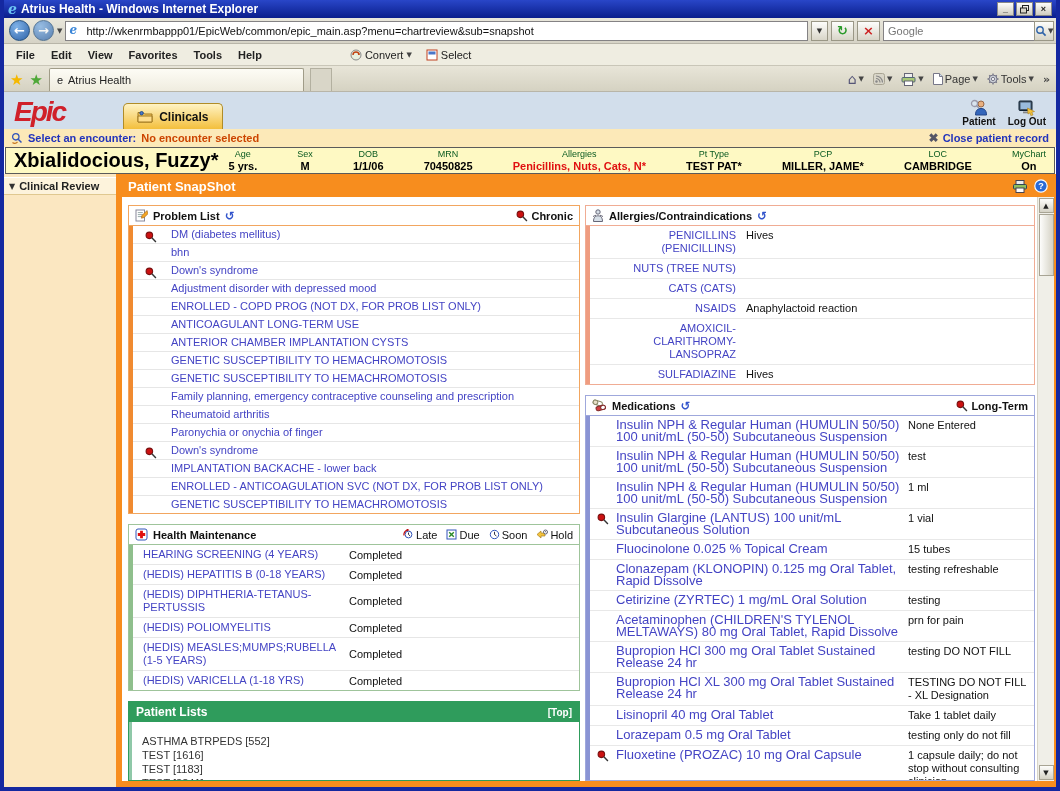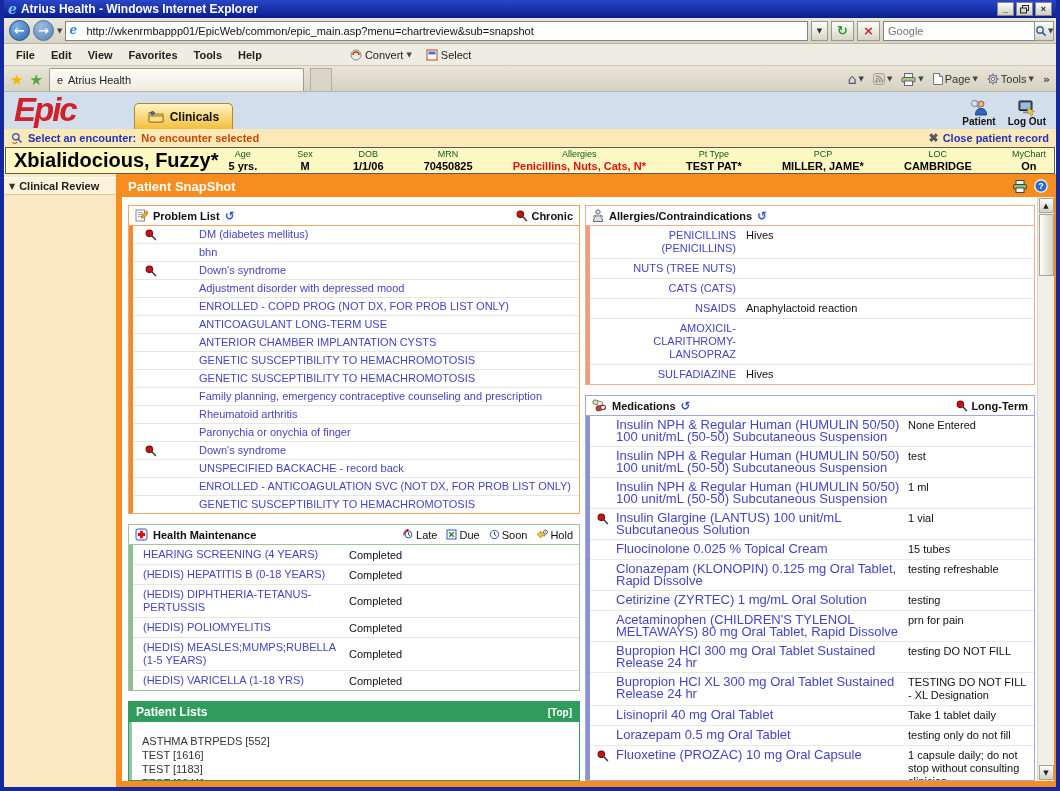--- a/index.html
+++ b/index.html
@@ -51,21 +51,21 @@
   .star.add{ color:#4FA838; position:relative; }
   .tab{ width:255px; height:23px; background:linear-gradient(#FDFCF5,#EFECDF); border:1px solid #A09C88;
     border-bottom:none; border-radius:2px 2px 0 0; display:flex; align-items:center; gap:5px; padding:0 7px;
     font-size:11px; color:#222; }
   .tabstub{ width:22px; height:23px; background:#D9D6C8; border:1px solid #B3B0A0; border-bottom:none; }
   .tabrow-right{ margin-left:auto; display:flex; align-items:center; gap:9px; font-size:11px; color:#333; padding-bottom:4px; }
   .tbtn{ display:flex; align-items:center; gap:2px; }
   .glyph{ font-family:"DejaVu Sans",sans-serif; }
   
   .epicbar{ height:37px; background:#D2DEEB; display:flex; align-items:flex-end; padding:0 10px; }
-  .epiclogo{ font-size:33px; font-weight:bold; font-style:italic; color:#D0202A; letter-spacing:-2px;
+  .epiclogo{ font-size:28px; font-weight:bold; font-style:italic; color:#D0202A; letter-spacing:-2px;
     line-height:1; margin-bottom:3px; }
   .clin-tab{ margin-left:58px; height:26px; background:linear-gradient(#FFF3C4,#F3BF3C); border:1px solid #B08C28;
     border-bottom:none; border-radius:5px 5px 0 0; display:flex; align-items:center; gap:6px; padding:0 13px;
     font-weight:bold; font-size:12px; color:#111; }
   .epic-right{ margin-left:auto; display:flex; gap:12px; align-items:flex-end; padding-bottom:2px; }
   .icostack{ display:flex; flex-direction:column; align-items:center; font-size:10px; font-weight:bold; color:#111; }
   
   .encbar{ height:18px; background:#FCE9B8; display:flex; align-items:center; padding:0 7px; font-size:11px;
     font-weight:bold; gap:5px; }
   .enc-label{ color:#2233BB; }
@@ -104,21 +104,21 @@
   .sec{ border:1px solid; margin-bottom:10px; }
   .sec-hdr{ height:20px; display:flex; align-items:center; gap:5px; padding:0 6px; font-size:11px; color:#111;
     border-bottom:1px solid; }
   .sec-title{ font-weight:bold; }
   .ref{ color:#3355CC; font-family:"DejaVu Sans",sans-serif; font-size:12px; font-weight:bold; }
   .hdr-right{ margin-left:auto; display:flex; align-items:center; gap:3px; font-weight:bold; }
   .legend{ margin-left:auto; display:flex; gap:9px; align-items:center; font-weight:normal; }
   .leg-item{ display:flex; align-items:center; gap:2px; }
   .sec.problems, .sec.problems .sec-hdr{ border-color:#F2A660; }
   .sec.problems .rows{ border-left:4px solid #F08A30; }
-  .prow{ display:flex; align-items:center; border-bottom:1px solid #E6E6E6; min-height:17px;gap:28px; }
+  .prow{ display:flex; align-items:flex-end; border-bottom:1px solid #E6E6E6; min-height:17px; }
   .prow:last-child{ border-bottom:none; }
   .pgut{ width:36px; display:flex; justify-content:center; flex:none; }
   .ptext{ color:#4444C4; font-size:11px; padding:2px 2px; line-height:13px; }
   .sec.hm, .sec.hm .sec-hdr{ border-color:#9FC49B; }
   .sec.hm .rows{ border-left:4px solid #8FBF8C; }
   .hmrow{ display:flex; border-bottom:1px solid #E6E6E6; }
   .hmrow:last-child{ border-bottom:none; }
   .hm-topic{ width:212px; color:#4444C4; font-size:11px; padding:3px 6px 3px 10px; line-height:13px; flex:none; }
   .hm-status{ font-size:11px; color:#111; padding:3px 4px; align-self:center; }
   .plists{ border:1px solid #2F9C5C; flex:1; display:flex; flex-direction:column; overflow:hidden; }
@@ -541,21 +541,21 @@
                   <span class="ptext">Down's syndrome</span>
                 </div>
 
                 <div class="prow">
                   <span class="pgut">
                     <svg width="12" height="12" viewBox="0 0 11 11" style="visibility: hidden;">
                       <circle cx="4" cy="4" r="3" fill="#CC1111" stroke="#771111"></circle>
                       <path d="M6.3 6.3 L10 10" stroke="#333" stroke-width="1.3"></path>
                     </svg>
                   </span>
-                  <span class="ptext">UNSPECIFIED BACKACHE - record back</span>
+                  <span class="ptext">IMPLANTATION BACKACHE - lower back</span>
                 </div>
 
                 <div class="prow">
                   <span class="pgut">
                     <svg width="12" height="12" viewBox="0 0 11 11" style="visibility: hidden;">
                       <circle cx="4" cy="4" r="3" fill="#CC1111" stroke="#771111"></circle>
                       <path d="M6.3 6.3 L10 10" stroke="#333" stroke-width="1.3"></path>
                     </svg>
                   </span>
                   <span class="ptext">ENROLLED - ANTICOAGULATION SVC (NOT DX, FOR PROB LIST ONLY)</span>

